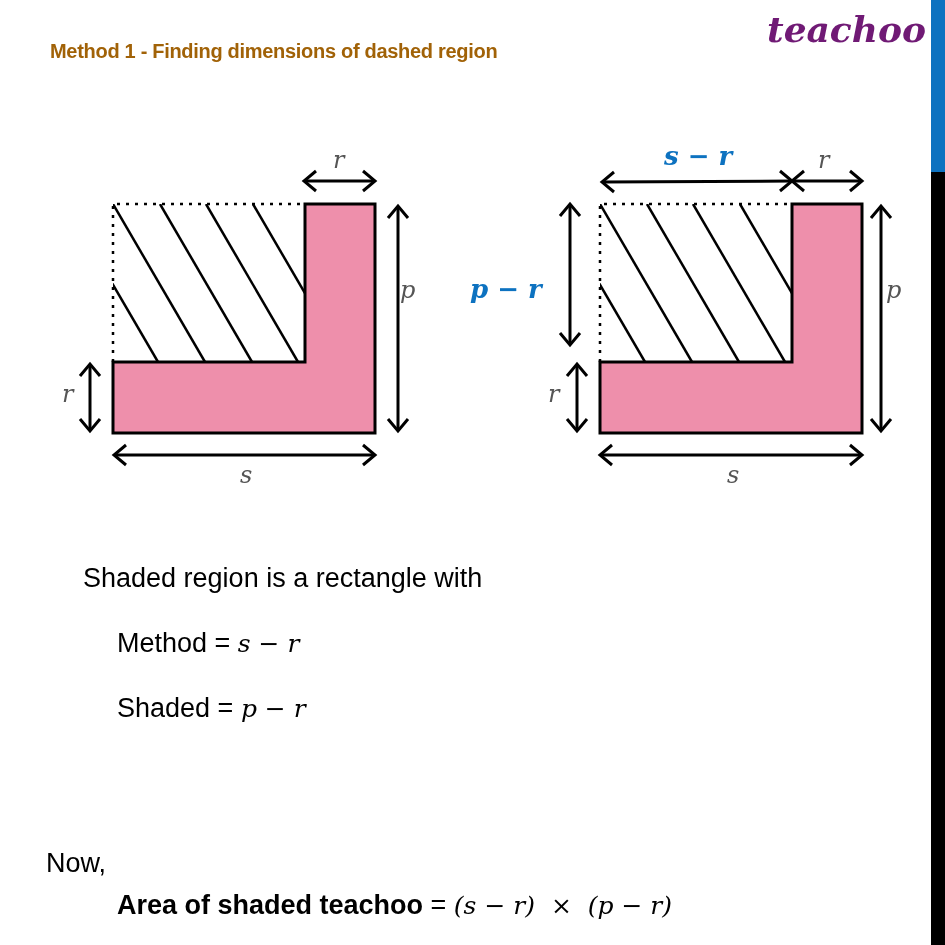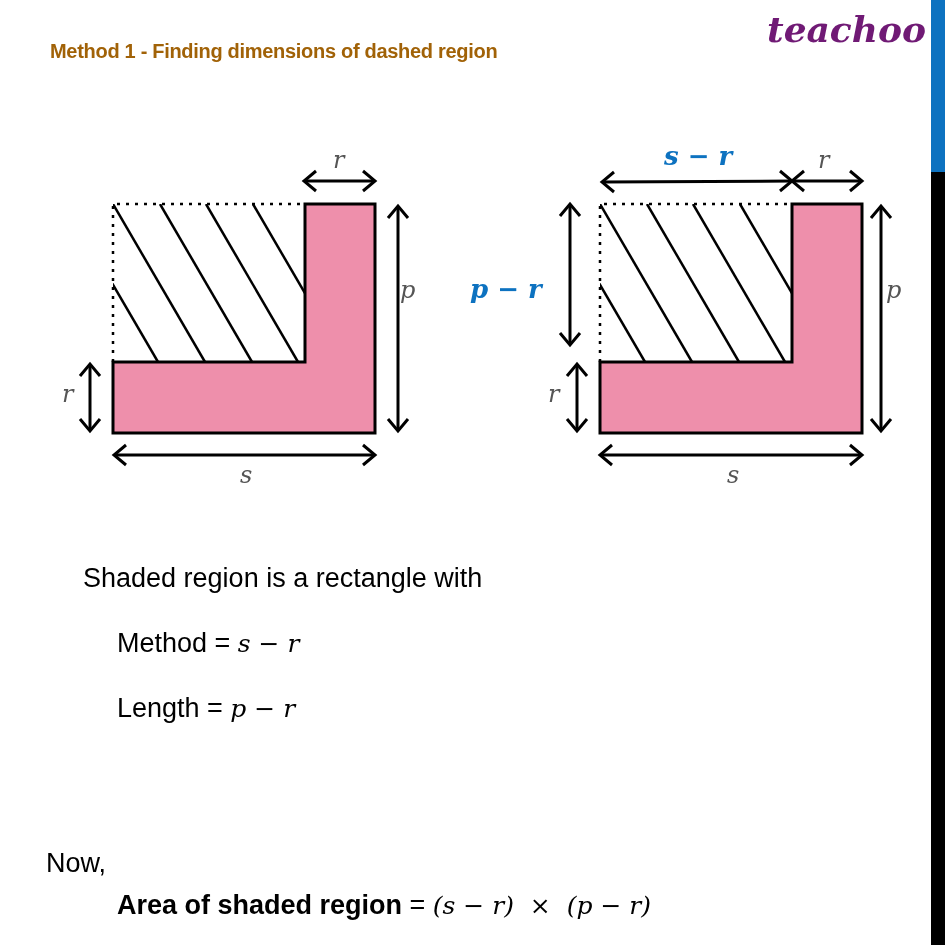--- a/index.html
+++ b/index.html
@@ -148,20 +148,20 @@
   </g>
 </svg>
 
 <div class="text-line" style="left:46px; top:563px;margin-left:37px;">Shaded region is a rectangle with</div>
 
 <div class="text-line" style="left:117px; top:628px;">
   <span>Method = </span><span class="m">s − r</span>
 </div>
 
 <div class="text-line" style="left:117px; top:693px;">
-  <span>Length = </span><span class="m">p − r</span>
+  <span>Shaded = </span><span class="m">p − r</span>
 </div>
 
 <div class="text-line" style="left:46px; top:848px;">Now,</div>
 
 <div class="text-line" style="left:117px; top:890px;">
-  <span class="bold">Area of shaded region</span><span> = </span><span class="m" style="white-space:pre;">(s − r)  ×  (p − r)</span>
+  <span class="bold">Area of shaded teachoo</span><span> = </span><span class="m" style="white-space:pre;">(s − r)  ×  (p − r)</span>
 </div>
 
 </body></html>

